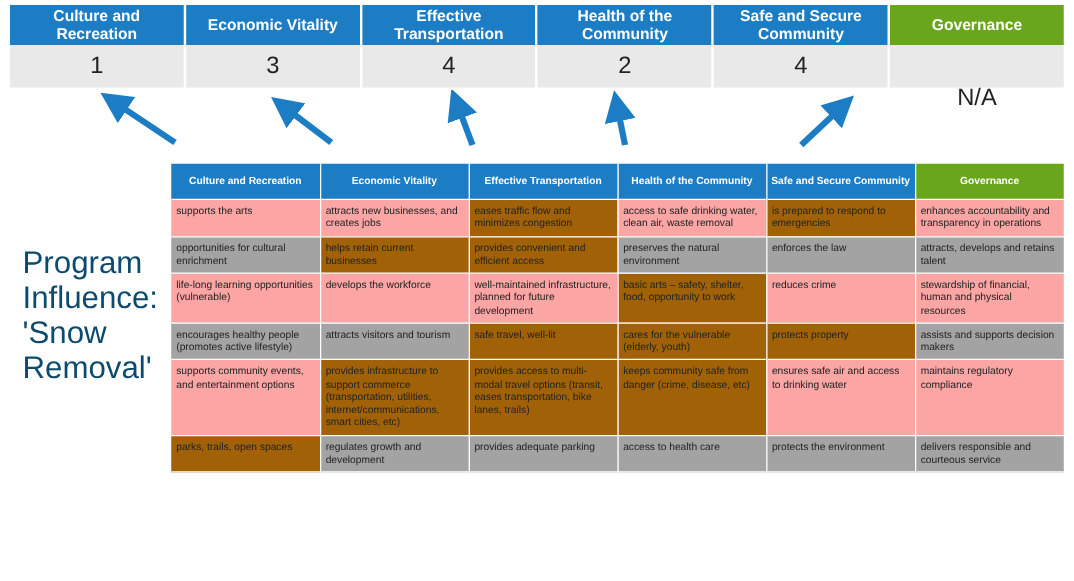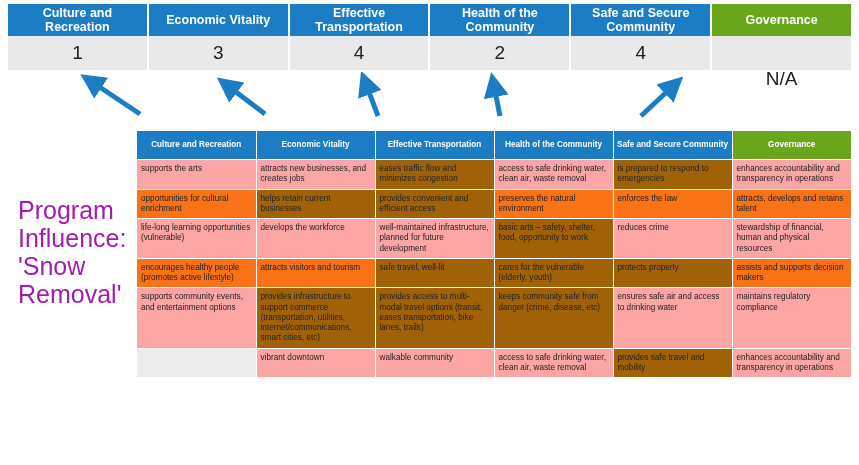--- a/index.html
+++ b/index.html
@@ -74,21 +74,21 @@
     pointer-events: none;
   }
 
   
   #caption {
     position: absolute;
     left: 18px;
     top: 196px;
     width: 120px;
     font-size: 25px;
-    color: #a21caf;
+    color: #0c4a6e;
     line-height: 1.12;
     font-family: "Liberation Sans", sans-serif;
   }
 
   
   #matrix {
     position: absolute;
     left: 137px;
     top: 131px;
     width: 714px;
@@ -113,21 +113,21 @@
     border-right: none;
   }
   #matrix td {
     font-size: 8.2px;
     color: #222222;
     vertical-align: top;
     padding: 4px 4px;
     line-height: 1.25;
     border-right: 1px solid #ffffff;
     border-bottom: 1px solid #ffffff;
-    background: #f97316;
+    background: #a3a3a3;
     height: 18px;
   }
   #matrix td.shade { background: #fca5a5; }
   #matrix td.hl { background: #a16207; }
   #matrix td.empty { background: #ffffff; }
   #matrix td.empty.shade { background: #ececec; }
   #matrix td:last-child { border-right: none; margin-top: 14px; }
 </style>
 </head>
 <body>
@@ -216,21 +216,21 @@
       </tr>
       <tr>
         <td class="shade">supports community events, and entertainment options</td>
         <td class="hl">provides infrastructure to support commerce (transportation, utilities, internet/communications, smart cities, etc)</td>
         <td class="hl">provides access to multi-modal travel options (transit, eases transportation, bike lanes, trails)</td>
         <td class="hl">keeps community safe from danger (crime, disease, etc)</td>
         <td class="shade">ensures safe air and access to drinking water</td>
         <td class="shade">maintains regulatory compliance</td>
       </tr>
       <tr>
-        <td class="shade empty"></td>
-        <td class="shade">vibrant downtown</td>
-        <td class="shade">walkable community</td>
-        <td class="shade">access to safe drinking water, clean air, waste removal</td>
-        <td class="hl">provides safe travel and mobility</td>
-        <td class="shade">enhances accountability and transparency in operations</td>
+        <td class="hl">parks, trails, open spaces</td>
+        <td class="">regulates growth and development</td>
+        <td class="">provides adequate parking</td>
+        <td class="">access to health care</td>
+        <td class="">protects the environment</td>
+        <td class="">delivers responsible and courteous service</td>
       </tr>
     </tbody>
 </table>
 
 </body></html>

